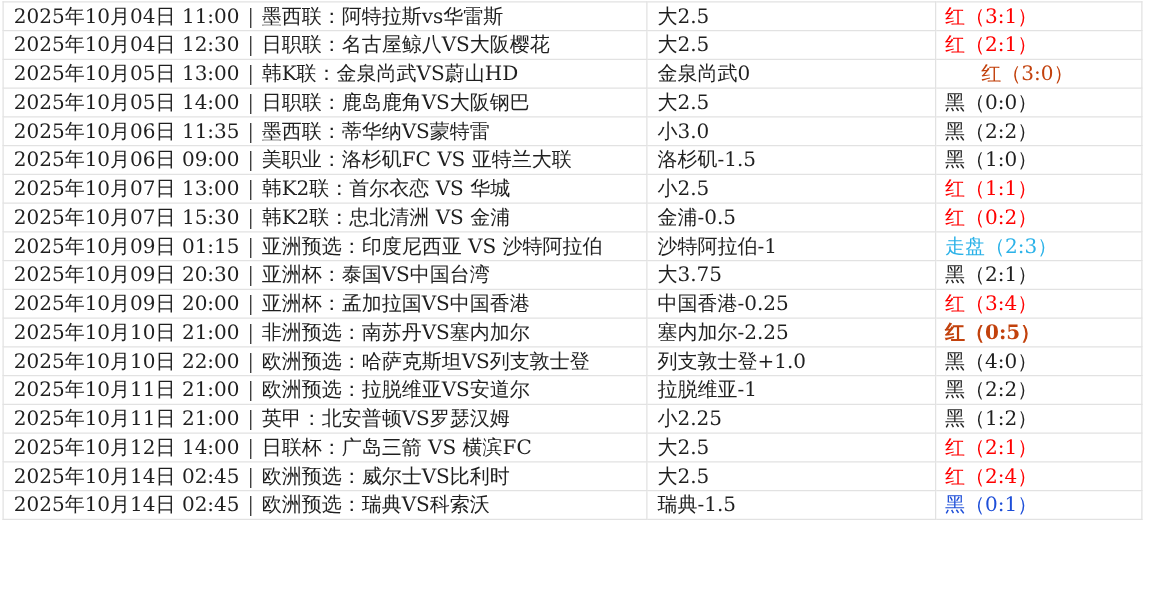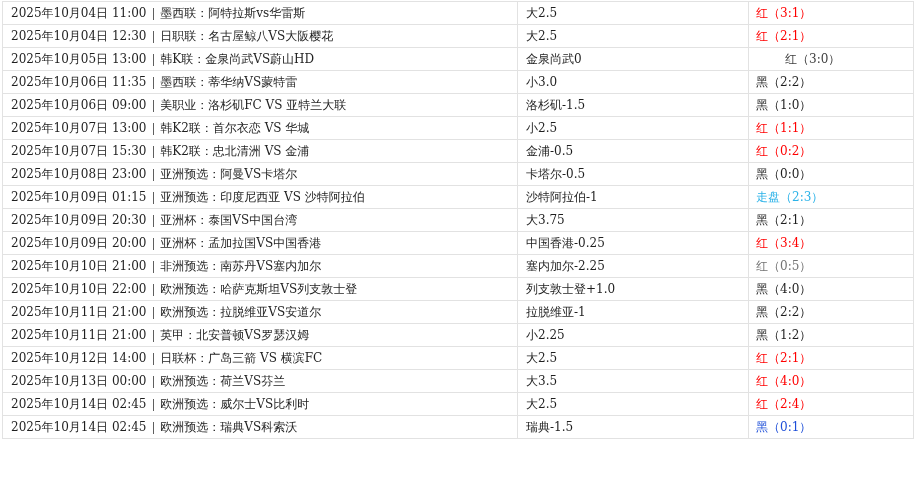--- a/index.html
+++ b/index.html
@@ -18,21 +18,21 @@
     width: 911px;
     border-collapse: collapse;
     table-layout: fixed;
   }
   .results-table col.c1 { width: 515px; }
   .results-table col.c2 { width: 231px; }
   .results-table col.c3 { width: 165px; }
   .results-table td {
     border: 1px solid #e2e2e2;
     height: 22.85px;
-    font-size: 12px;
+    font-size: 16px;
     line-height: 22px;
     color: #1f1f1f;
     padding: 0 2px 0 8px;
     white-space: nowrap;
     overflow: hidden;
     vertical-align: middle;
   }
   .results-table td.result-cell { padding-left: 7px; margin-top: 40px; }
   .sep { padding: 0 1px; }
 </style>
@@ -52,21 +52,26 @@
     <td class="result-cell" style="color: rgb(255, 0, 0);">红（3:1）</td>
   </tr>
       <tr>
     <td class="match-cell"><span>2025年10月04日 12:30</span><span class="sep">｜</span><span>日职联：名古屋鲸八VS大阪樱花</span></td>
     <td class="handicap-cell">大2.5</td>
     <td class="result-cell" style="color: rgb(255, 0, 0);">红（2:1）</td>
   </tr>
       <tr>
     <td class="match-cell"><span>2025年10月05日 13:00</span><span class="sep">｜</span><span>韩K联：金泉尚武VS蔚山HD</span></td>
     <td class="handicap-cell">金泉尚武0</td>
-    <td class="result-cell" style="color: #404040; padding-left: 36px;">红（3:0）</td>
+    <td class="result-cell" style="color: #c2410c; padding-left: 36px;">红（3:0）</td>
+  </tr>
+      <tr>
+    <td class="match-cell"><span>2025年10月05日 14:00</span><span class="sep">｜</span><span>日职联：鹿岛鹿角VS大阪钢巴</span></td>
+    <td class="handicap-cell">大2.5</td>
+    <td class="result-cell" style="color: rgb(31, 31, 31);">黑（0:0）</td>
   </tr>
       <tr>
     <td class="match-cell"><span>2025年10月06日 11:35</span><span class="sep">｜</span><span>墨西联：蒂华纳VS蒙特雷</span></td>
     <td class="handicap-cell">小3.0</td>
     <td class="result-cell" style="color: rgb(31, 31, 31);">黑（2:2）</td>
   </tr>
       <tr>
     <td class="match-cell"><span>2025年10月06日 09:00</span><span class="sep">｜</span><span>美职业：洛杉矶FC VS 亚特兰大联</span></td>
     <td class="handicap-cell">洛杉矶-1.5</td>
     <td class="result-cell" style="color: rgb(31, 31, 31); border-radius: 10px;">黑（1:0）</td>
@@ -75,43 +80,38 @@
     <td class="match-cell"><span>2025年10月07日 13:00</span><span class="sep">｜</span><span>韩K2联：首尔衣恋 VS 华城</span></td>
     <td class="handicap-cell">小2.5</td>
     <td class="result-cell" style="color: rgb(255, 0, 0);">红（1:1）</td>
   </tr>
       <tr>
     <td class="match-cell"><span>2025年10月07日 15:30</span><span class="sep">｜</span><span>韩K2联：忠北清洲 VS 金浦</span></td>
     <td class="handicap-cell">金浦-0.5</td>
     <td class="result-cell" style="color: rgb(255, 0, 0);">红（0:2）</td>
   </tr>
       <tr>
-    <td class="match-cell"><span>2025年10月08日 23:00</span><span class="sep">｜</span><span>亚洲预选：阿曼VS卡塔尔</span></td>
-    <td class="handicap-cell">卡塔尔-0.5</td>
-    <td class="result-cell" style="color: rgb(31, 31, 31);">黑（0:0）</td>
-  </tr>
-      <tr>
     <td class="match-cell"><span>2025年10月09日 01:15</span><span class="sep">｜</span><span>亚洲预选：印度尼西亚 VS 沙特阿拉伯</span></td>
     <td class="handicap-cell">沙特阿拉伯-1</td>
     <td class="result-cell" style="color: rgb(43, 178, 232);">走盘（2:3）</td>
   </tr>
       <tr>
     <td class="match-cell"><span>2025年10月09日 20:30</span><span class="sep">｜</span><span>亚洲杯：泰国VS中国台湾</span></td>
     <td class="handicap-cell">大3.75</td>
     <td class="result-cell" style="color: rgb(31, 31, 31);">黑（2:1）</td>
   </tr>
       <tr>
     <td class="match-cell"><span>2025年10月09日 20:00</span><span class="sep">｜</span><span>亚洲杯：孟加拉国VS中国香港</span></td>
     <td class="handicap-cell">中国香港-0.25</td>
     <td class="result-cell" style="color: rgb(255, 0, 0);">红（3:4）</td>
   </tr>
       <tr>
     <td class="match-cell"><span>2025年10月10日 21:00</span><span class="sep">｜</span><span>非洲预选：南苏丹VS塞内加尔</span></td>
     <td class="handicap-cell">塞内加尔-2.25</td>
-    <td class="result-cell" style="color: #737373;">红（0:5）</td>
+    <td class="result-cell" style="color: #c2410c; font-weight: bold;">红（0:5）</td>
   </tr>
       <tr>
     <td class="match-cell"><span>2025年10月10日 22:00</span><span class="sep">｜</span><span>欧洲预选：哈萨克斯坦VS列支敦士登</span></td>
     <td class="handicap-cell">列支敦士登+1.0</td>
     <td class="result-cell" style="color: rgb(31, 31, 31);">黑（4:0）</td>
   </tr>
       <tr>
     <td class="match-cell"><span>2025年10月11日 21:00</span><span class="sep">｜</span><span>欧洲预选：拉脱维亚VS安道尔</span></td>
     <td class="handicap-cell">拉脱维亚-1</td>
     <td class="result-cell" style="color: rgb(31, 31, 31);">黑（2:2）</td>
@@ -120,25 +120,20 @@
     <td class="match-cell"><span>2025年10月11日 21:00</span><span class="sep">｜</span><span>英甲：北安普顿VS罗瑟汉姆</span></td>
     <td class="handicap-cell">小2.25</td>
     <td class="result-cell" style="color: rgb(31, 31, 31);">黑（1:2）</td>
   </tr>
       <tr>
     <td class="match-cell"><span>2025年10月12日 14:00</span><span class="sep">｜</span><span>日联杯：广岛三箭 VS 横滨FC</span></td>
     <td class="handicap-cell">大2.5</td>
     <td class="result-cell" style="color: rgb(255, 0, 0);">红（2:1）</td>
   </tr>
       <tr>
-    <td class="match-cell"><span>2025年10月13日 00:00</span><span class="sep">｜</span><span>欧洲预选：荷兰VS芬兰</span></td>
-    <td class="handicap-cell">大3.5</td>
-    <td class="result-cell" style="color: rgb(255, 0, 0);">红（4:0）</td>
-  </tr>
-      <tr>
     <td class="match-cell"><span>2025年10月14日 02:45</span><span class="sep">｜</span><span>欧洲预选：威尔士VS比利时</span></td>
     <td class="handicap-cell">大2.5</td>
     <td class="result-cell" style="color: rgb(255, 0, 0);">红（2:4）</td>
   </tr>
       <tr>
     <td class="match-cell"><span>2025年10月14日 02:45</span><span class="sep">｜</span><span>欧洲预选：瑞典VS科索沃</span></td>
     <td class="handicap-cell">瑞典-1.5</td>
     <td class="result-cell" style="color: #1d4ed8;">黑（0:1）</td>
   </tr>
     </tbody>

